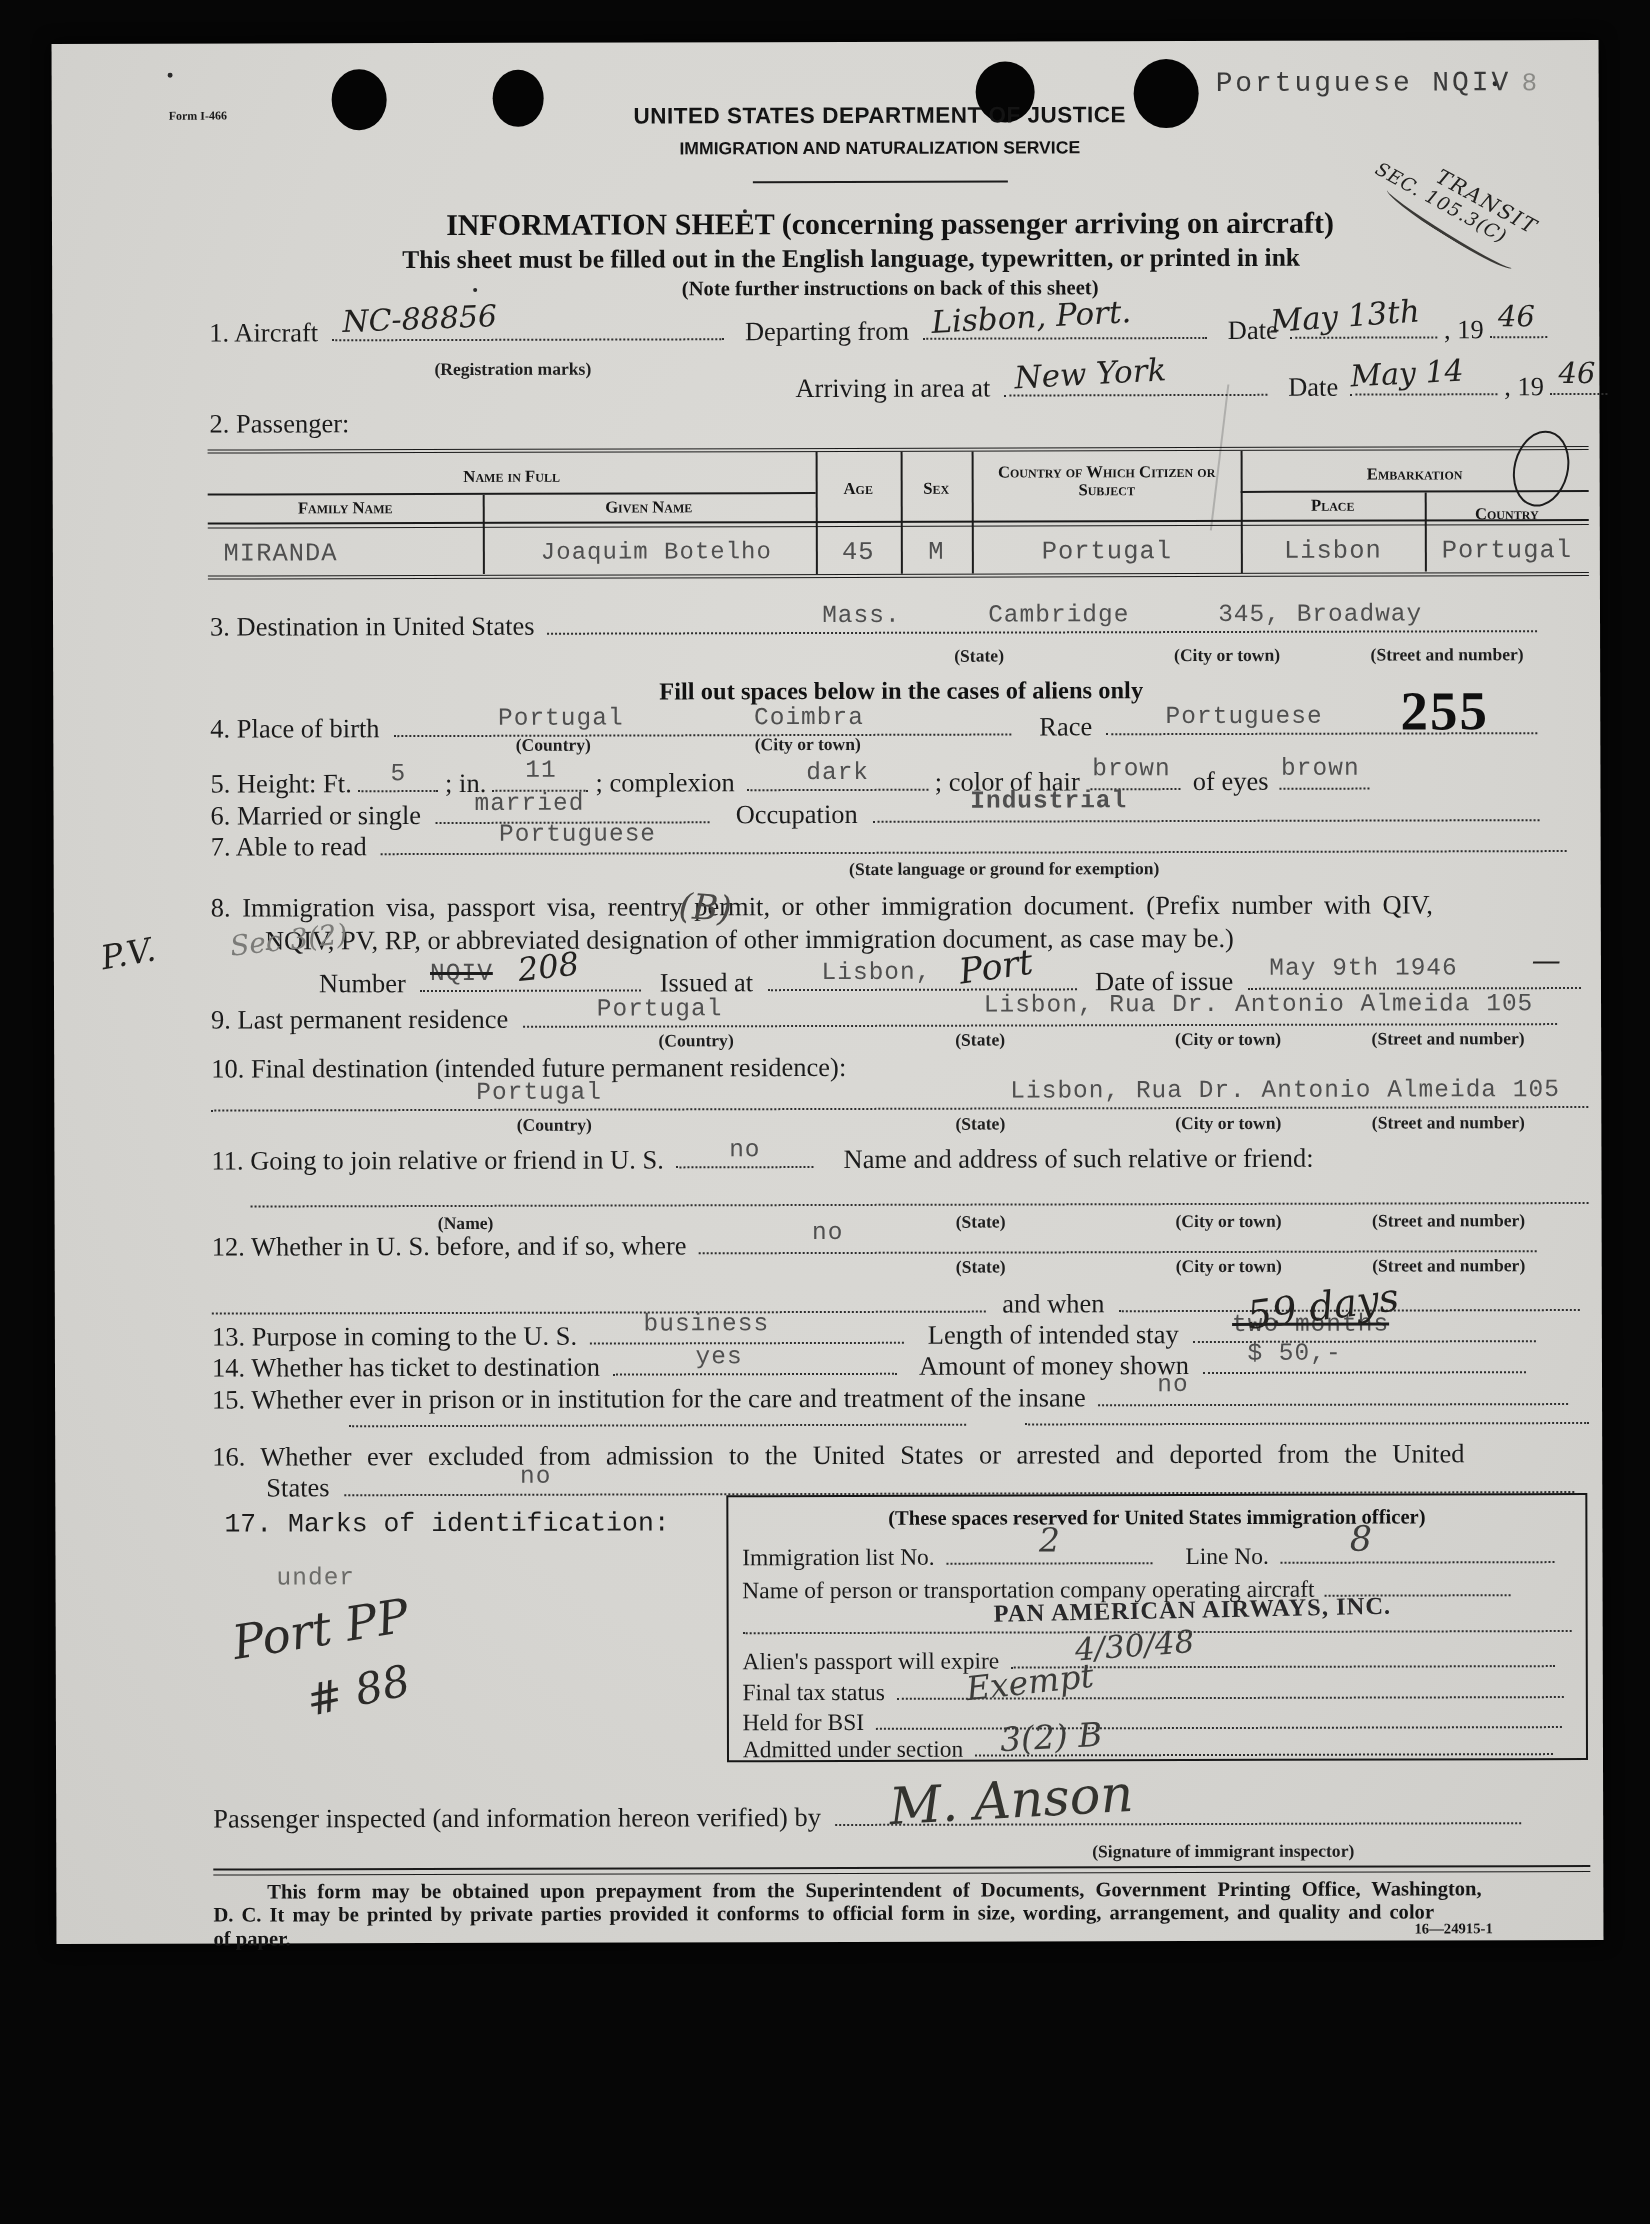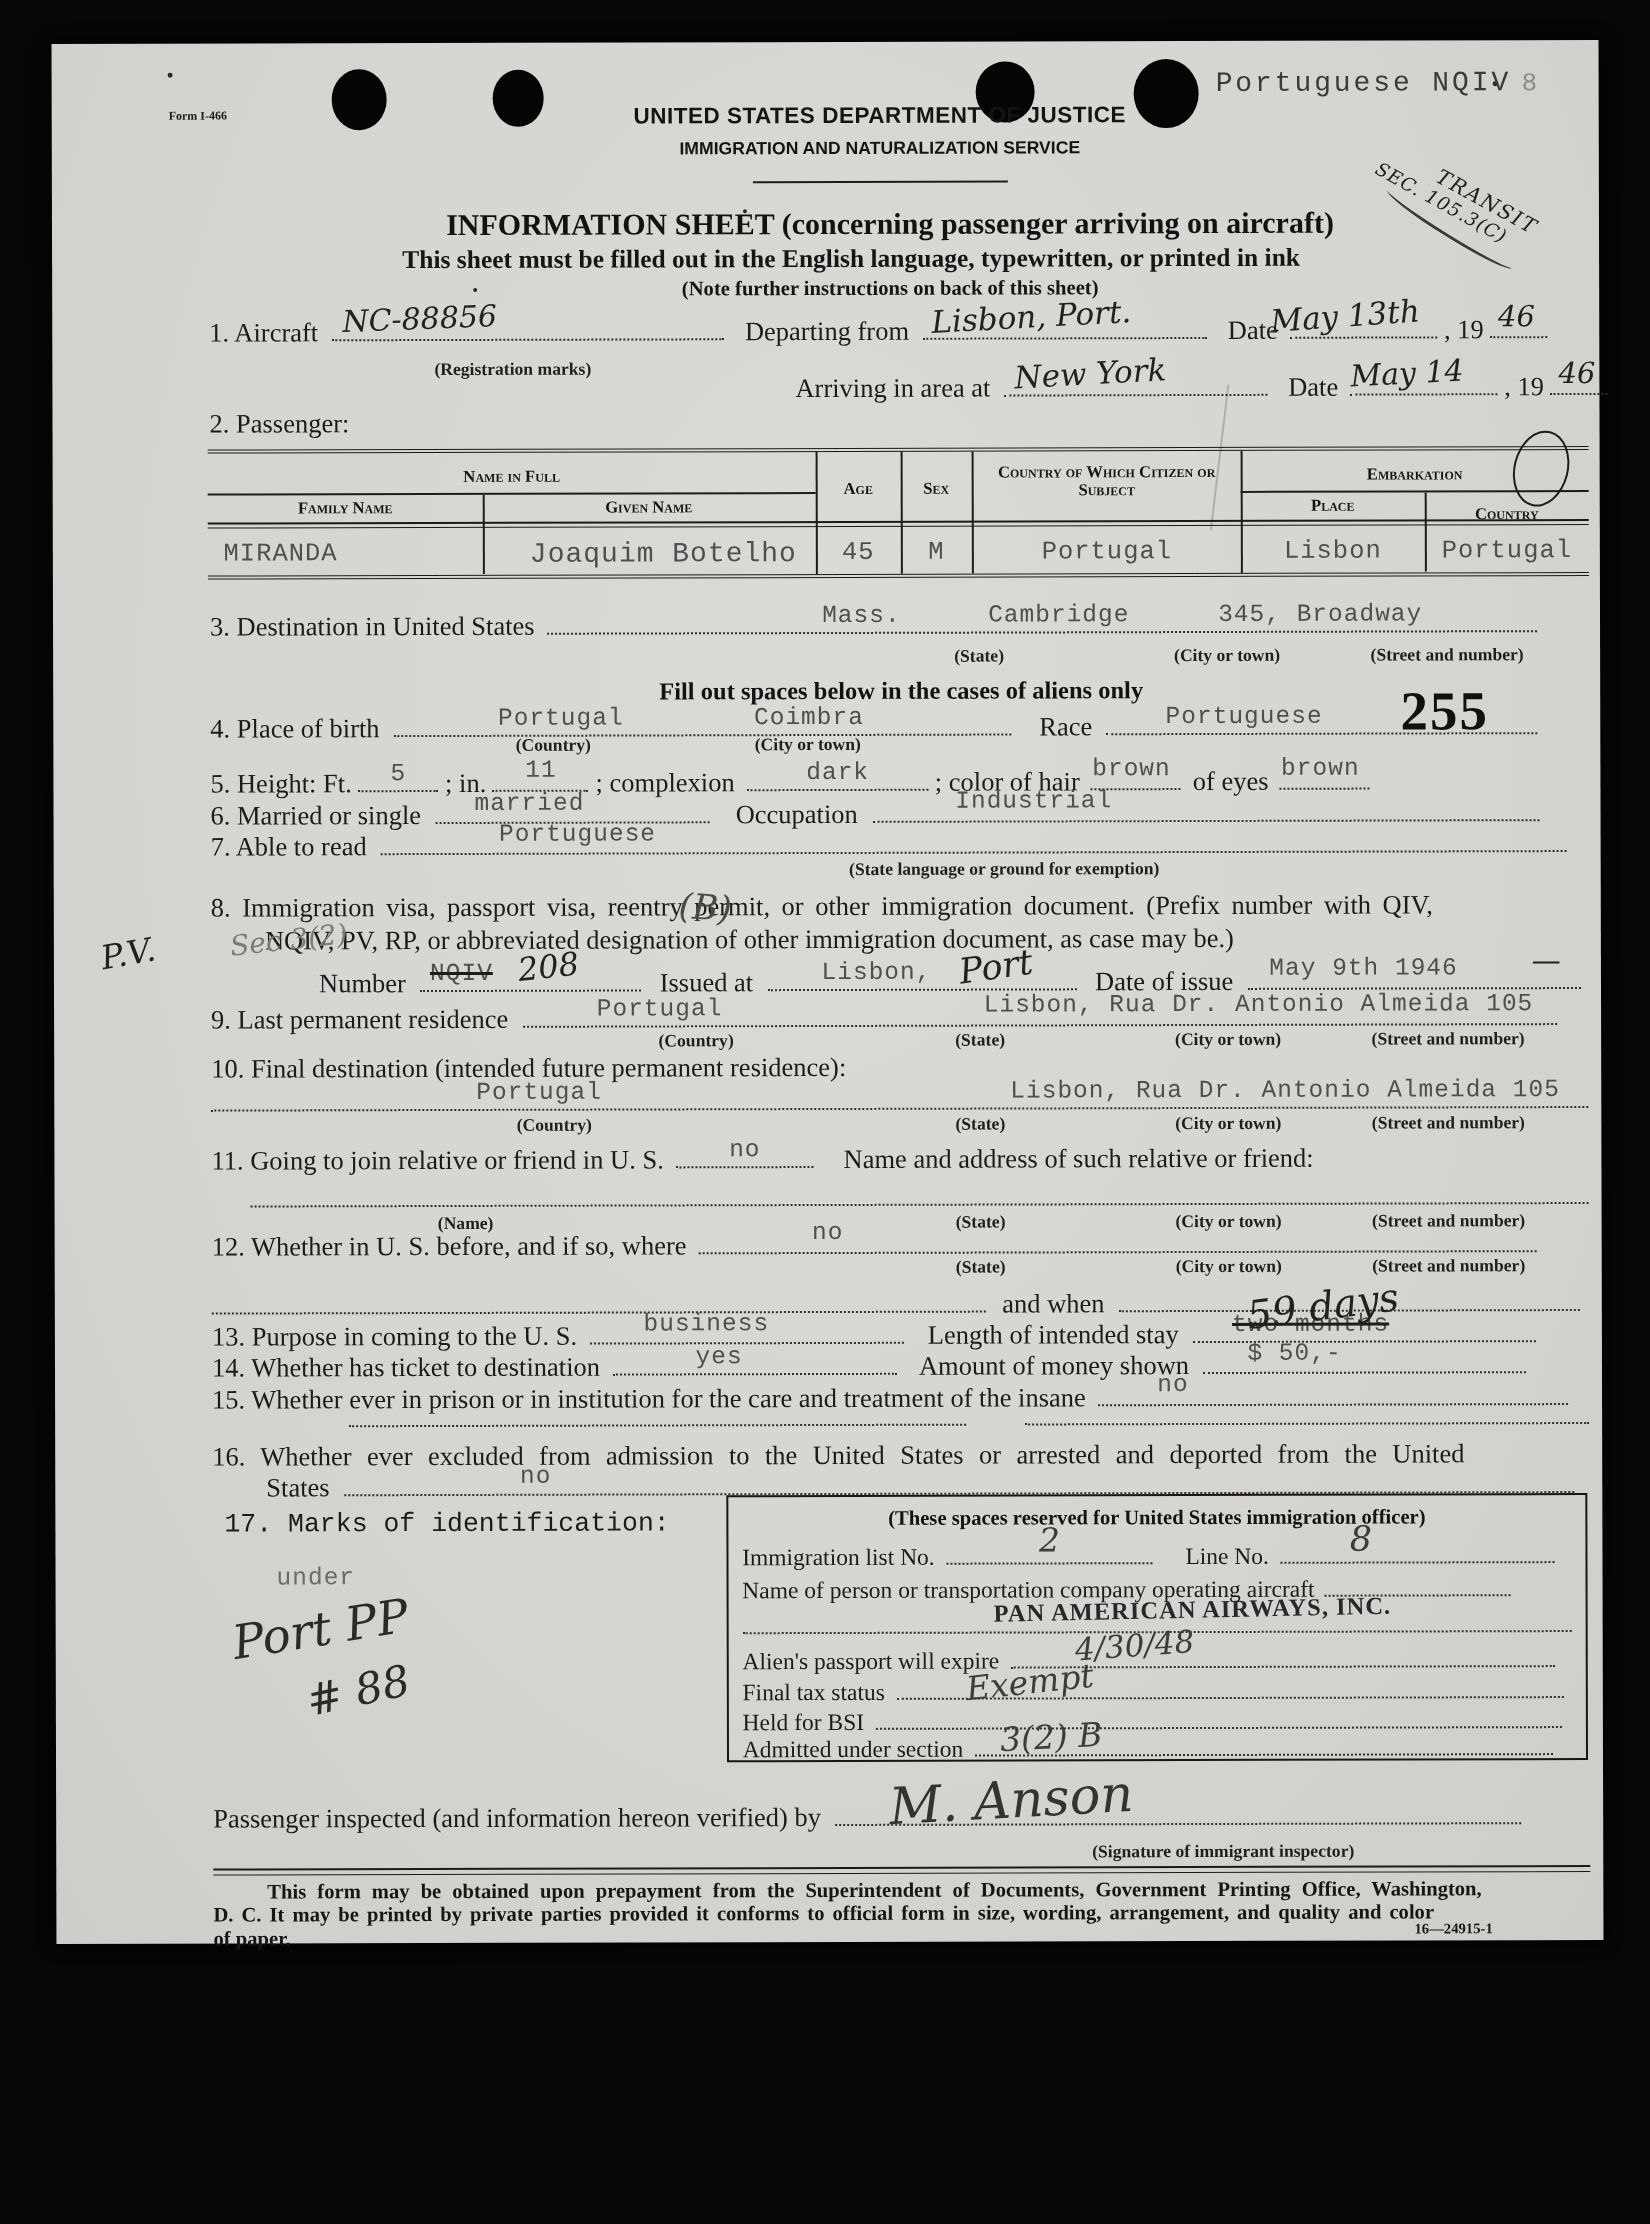--- a/index.html
+++ b/index.html
@@ -115,21 +115,21 @@
     <div class="abs tblhead ctr" style="left:0;top:45px;width:275px;">Family Name</div>
     <div class="abs tblhead ctr" style="left:275px;top:45px;width:332px;">Given Name</div>
     <div class="abs tblhead ctr" style="left:608px;top:27.4px;width:85px;">Age</div>
     <div class="abs tblhead ctr" style="left:693px;top:27.4px;width:71px;">Sex</div>
     <div class="abs tblhead ctr" style="left:779px;top:11.8px;width:240px;line-height:18.6px;">Country of Which Citizen or Subject</div>
     <div class="abs tblhead ctr" style="left:1033px;top:13.7px;width:348px;">Embarkation</div>
     <div class="abs tblhead ctr" style="left:1033px;top:45px;width:184px;">Place</div>
     <div class="abs tblhead ctr" style="left:1217px;top:54px;width:164px;text-align:center;">Country</div>
 
     <div class="abs typed" style="left:15.7px;top:86px;font-size:25.5px;">MIRANDA</div>
-    <div class="abs typed" style="left:322px;top:86px;font-size:28px;">Joaquim Botelho</div>
+    <div class="abs typed" style="left:333px;top:86px;font-size:24px;">Joaquim Botelho</div>
     <div class="abs typed ctr" style="left:608px;top:86px;width:85px;font-size:25.5px;">45</div>
     <div class="abs typed ctr" style="left:693px;top:86px;width:71px;font-size:25.5px;">M</div>
     <div class="abs typed ctr" style="left:764px;top:86px;width:270px;font-size:25.5px;">Portugal</div>
     <div class="abs typed ctr" style="left:1033px;top:86px;width:184px;font-size:25.5px;">Lisbon</div>
     <div class="abs typed ctr" style="left:1217px;top:86px;width:164px;font-size:25.5px;">Portugal</div>
     <div style="position:absolute;left:1306px;top:-19.6px;width:51px;height:73px;border:2.9px solid #1c1c1c;border-radius:50%;transform:rotate(14deg);"></div>
   </div>
 
   <div class="row" style="left:157px;top:568px;">
     <span>3. Destination in United States</span>
@@ -183,21 +183,21 @@
     </span>
   </div>
 
   <div class="row" style="left:157px;top:757px;">
     <span>6. Married or single</span>
     <span class="fill" style="width:274px;margin-left:7.8px;">
       <span class="fv typed" style="left:39px;bottom:4.9px;">married</span>
     </span>
     <span style="margin-left:19.6px;">Occupation</span>
     <span class="fill" style="width:667px;margin-left:7.8px;">
-      <span class="fv typed" style="left:83px;bottom:5.9px;">Industrial</span>
+      <span class="fv typed" style="left:98px;bottom:5.9px;font-weight:bold;">Industrial</span>
     </span>
   </div>
 
   <div class="row" style="left:157px;top:788px;">
     <span>7. Able to read</span>
     <span class="fill" style="width:1186px;margin-left:7.8px;">
       <span class="fv typed" style="left:118px;bottom:4.9px;">Portuguese</span>
     </span>
   </div>
   <div class="sub ctr" style="left:637px;top:817px;width:627px;">(State language or ground for exemption)</div>

